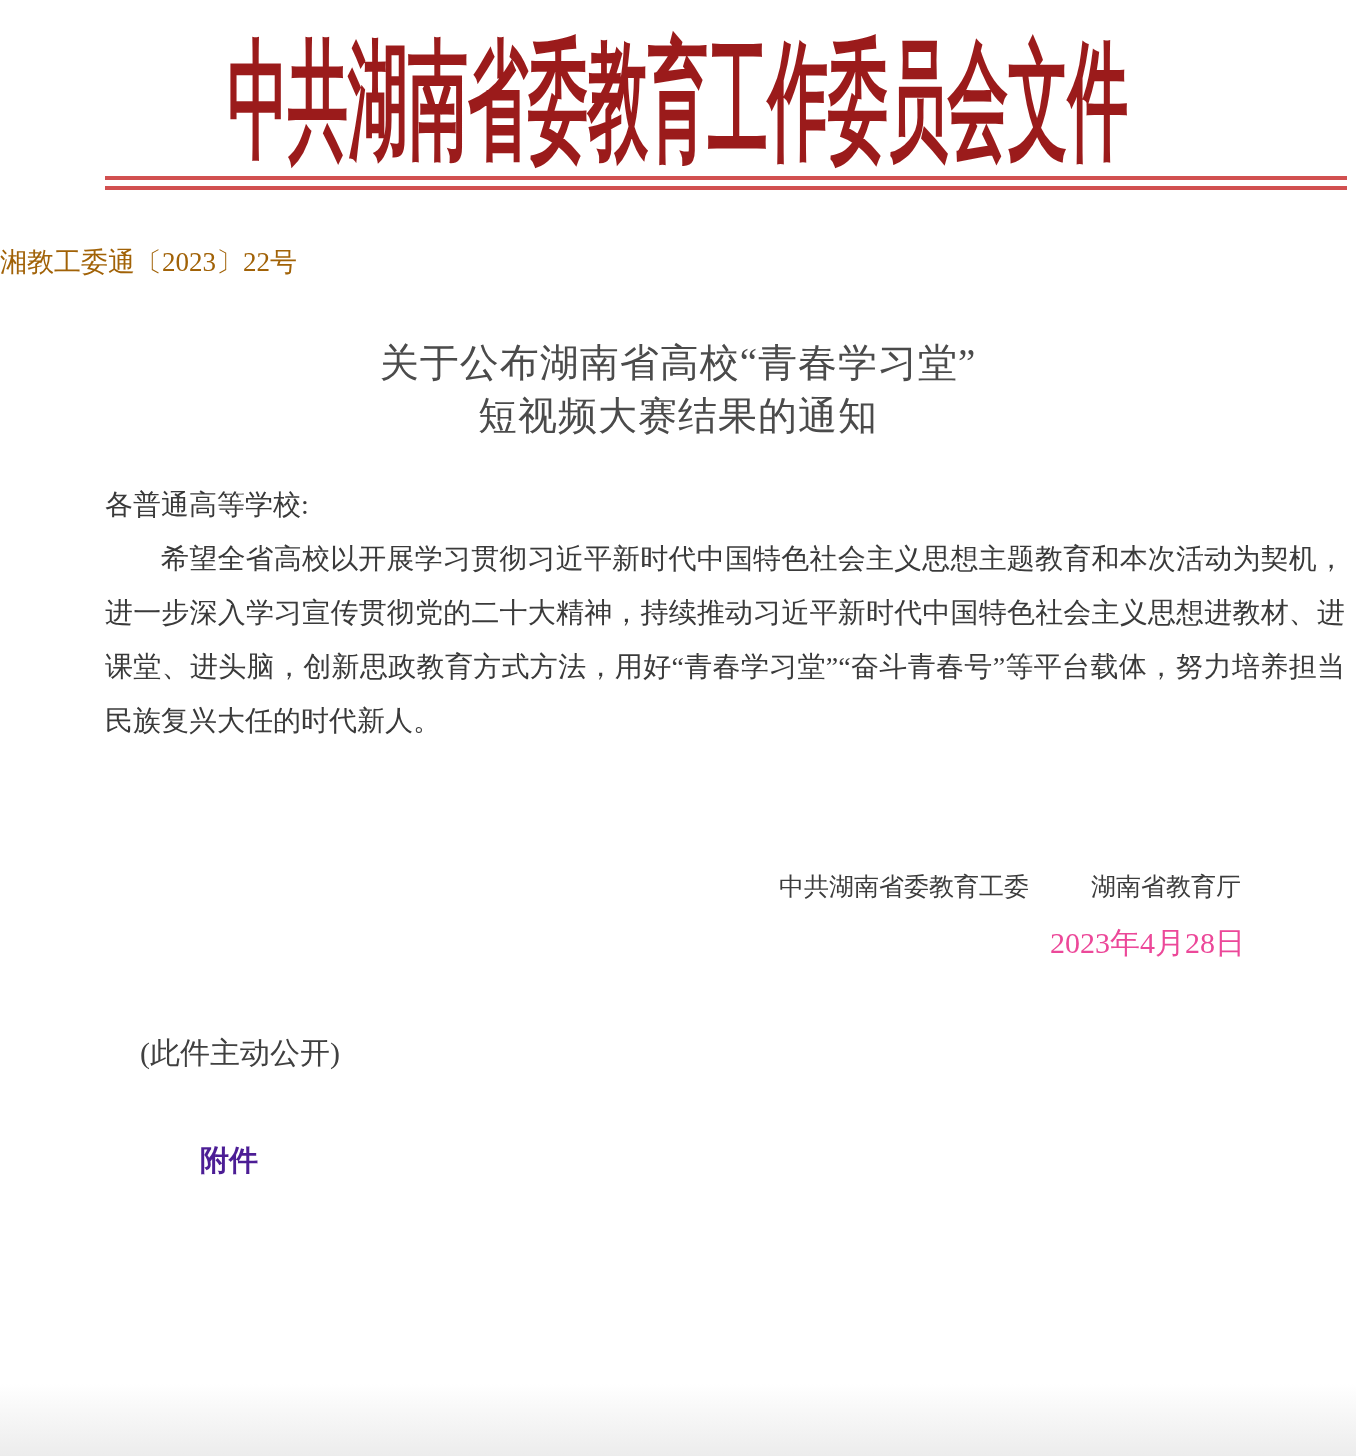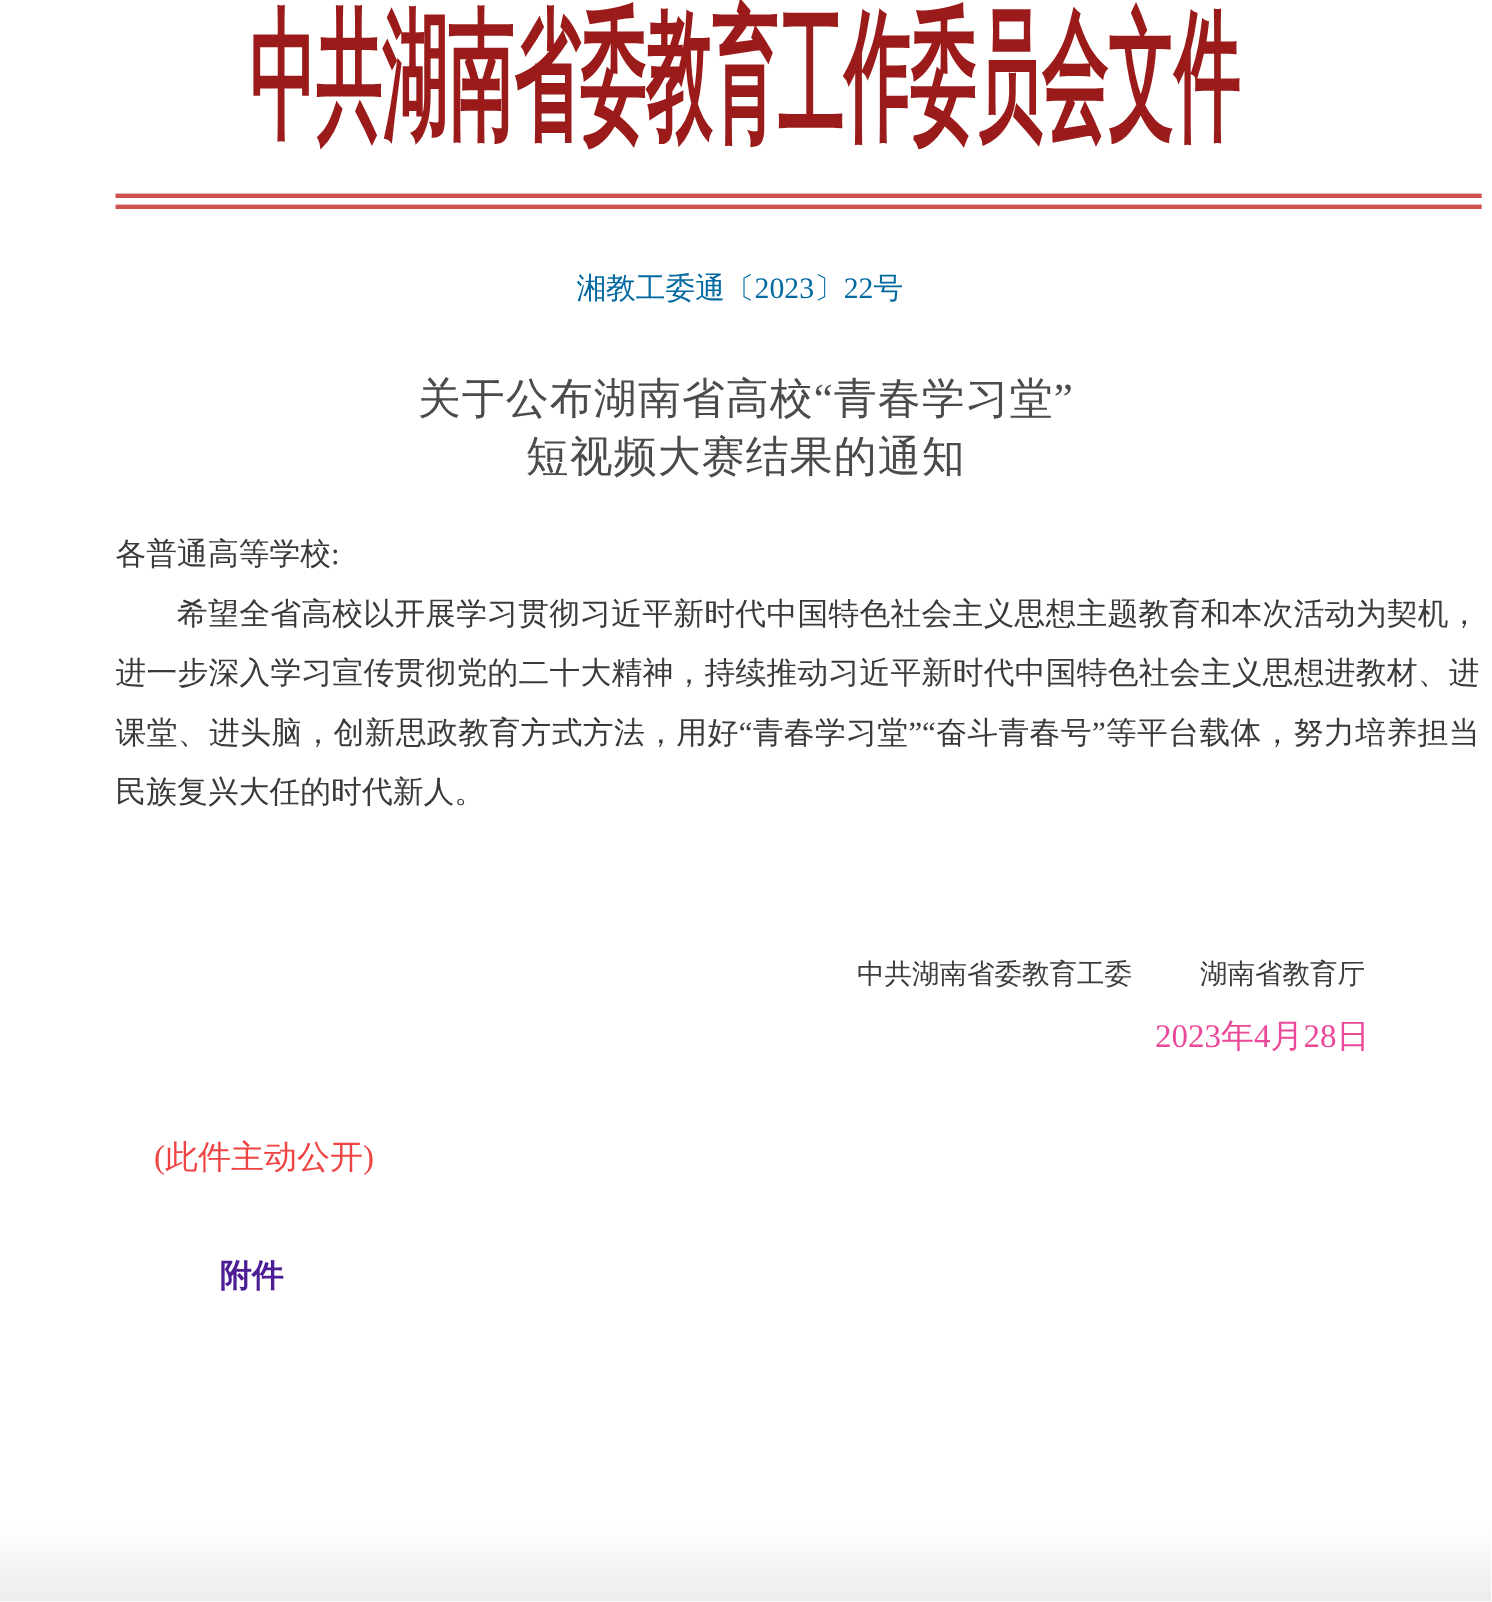--- a/index.html
+++ b/index.html
@@ -18,44 +18,44 @@
     font-family:"Liberation Serif", serif;
     color:var(--ink);
   }
   .page > * { position:relative; }
   .bottom-fade {
     position:absolute; left:0; bottom:0; width:100%; height:72px;
     background:linear-gradient(to bottom, rgba(236,236,236,0) 0%, #ececec 100%);
   }
   .letterhead {
     height:176px; padding-top:30px;
-    display:flex; align-items:flex-start; justify-content:center;
+    display:flex; align-items:center; justify-content:center;
   }
   .letterhead-title {
     font-family:"Liberation Serif", serif;
     font-weight:bold;
     font-size:60px;
     color:var(--red);
     white-space:nowrap;
     transform:scaleY(2.15);
     transform-origin:center center;
     letter-spacing:0px;
   }
   .double-rule {
     height:14px;
     margin:0 9px 0 105px;
     border-top:4px solid var(--rule);
     border-bottom:4px solid var(--rule);
   }
   .doc-number {
     margin-top:56px;
     padding-right:11px;
-    text-align:center;
+    text-align:left;
     font-size:27px; line-height:32px;
-    color:#0369a1;
+    color:#a16207;
   }
   .doc-title {
     margin-top:58px;
     text-align:center;
     font-weight:400;
     font-size:39px; line-height:53px;
     color:#4b4b4b;
     letter-spacing:1px;
   }
   .content {
@@ -82,21 +82,21 @@
     padding-right:104px;
     font-size:25px; line-height:42px; color:#3c3c3c;
   }
   .sign-date {
     margin-top:14px;
     text-align:right; padding-right:100px;
     font-size:30px; line-height:42px; color:#ec4899;
   }
   .disclosure {
     margin-top:68px; padding-left:35px;
-    font-size:30px; line-height:42px; color:#ef4444;
+    font-size:30px; line-height:42px; color:#404040;
   }
   .footer-heading {
     margin-top:66px; padding-left:95px;
     font-weight:bold; font-size:29px; line-height:40px; color:#4c1d95;
   }
 </style>
 </head>
 <body>
 
 <div class="page">

